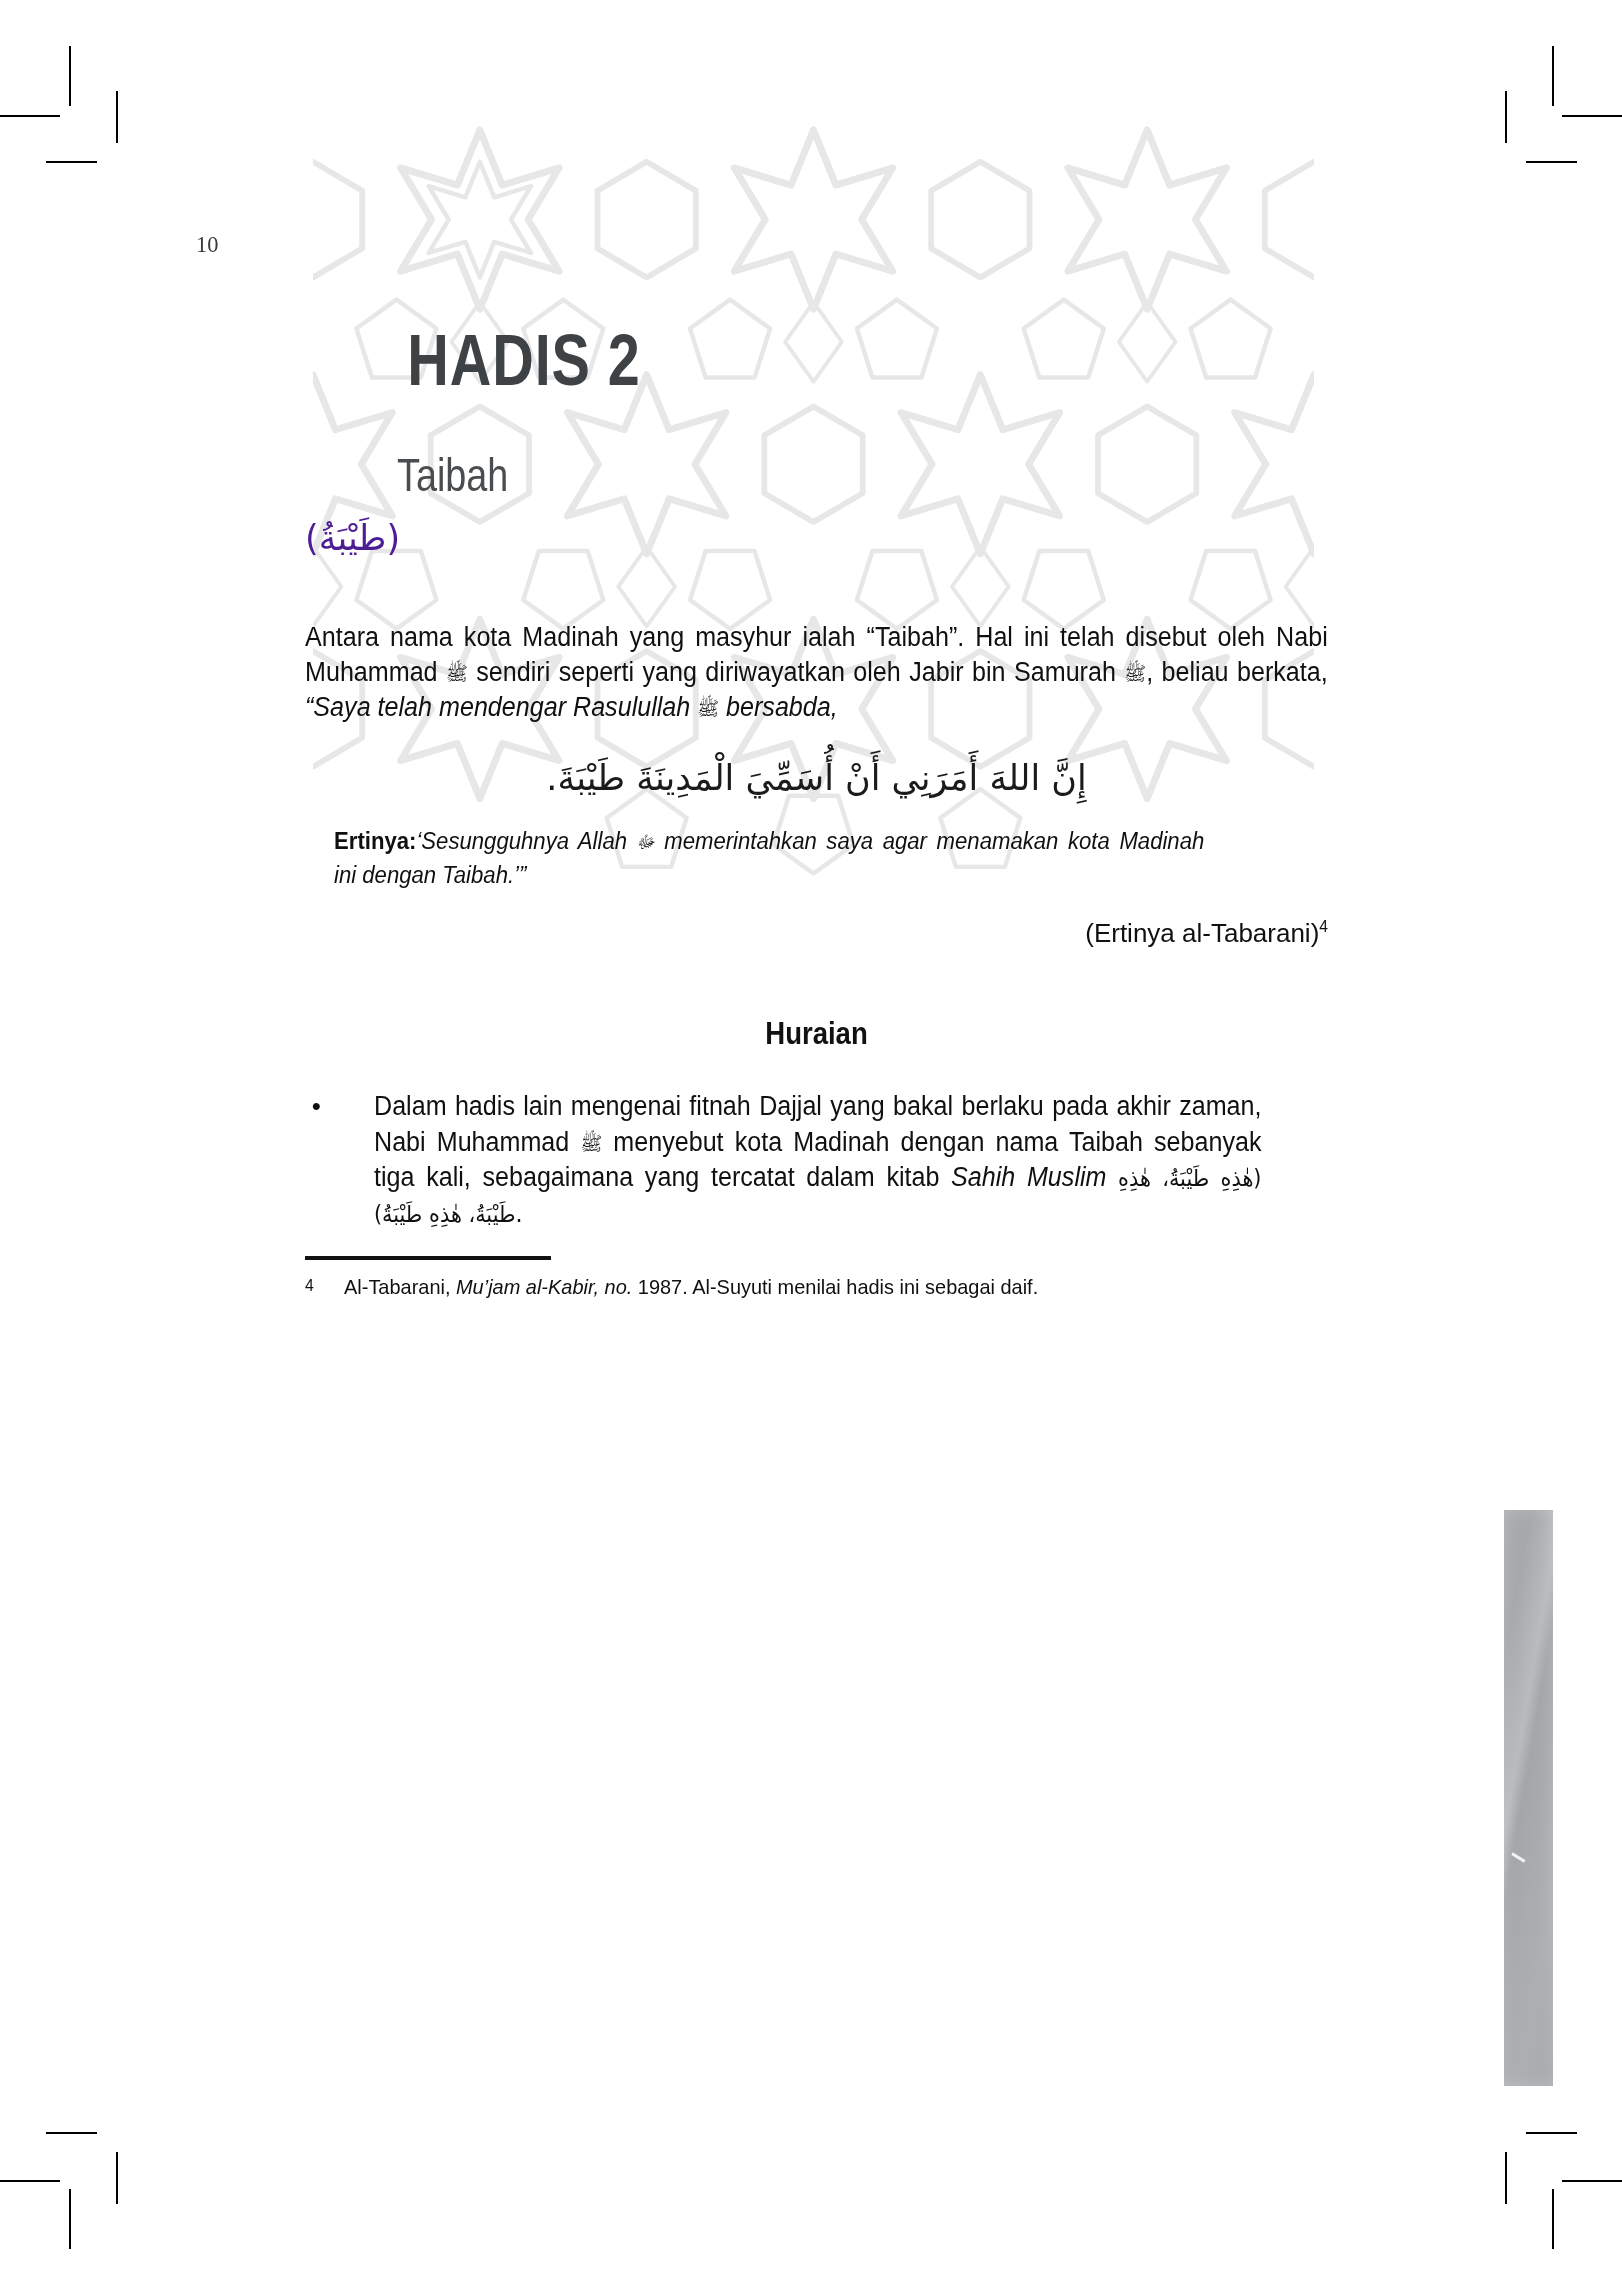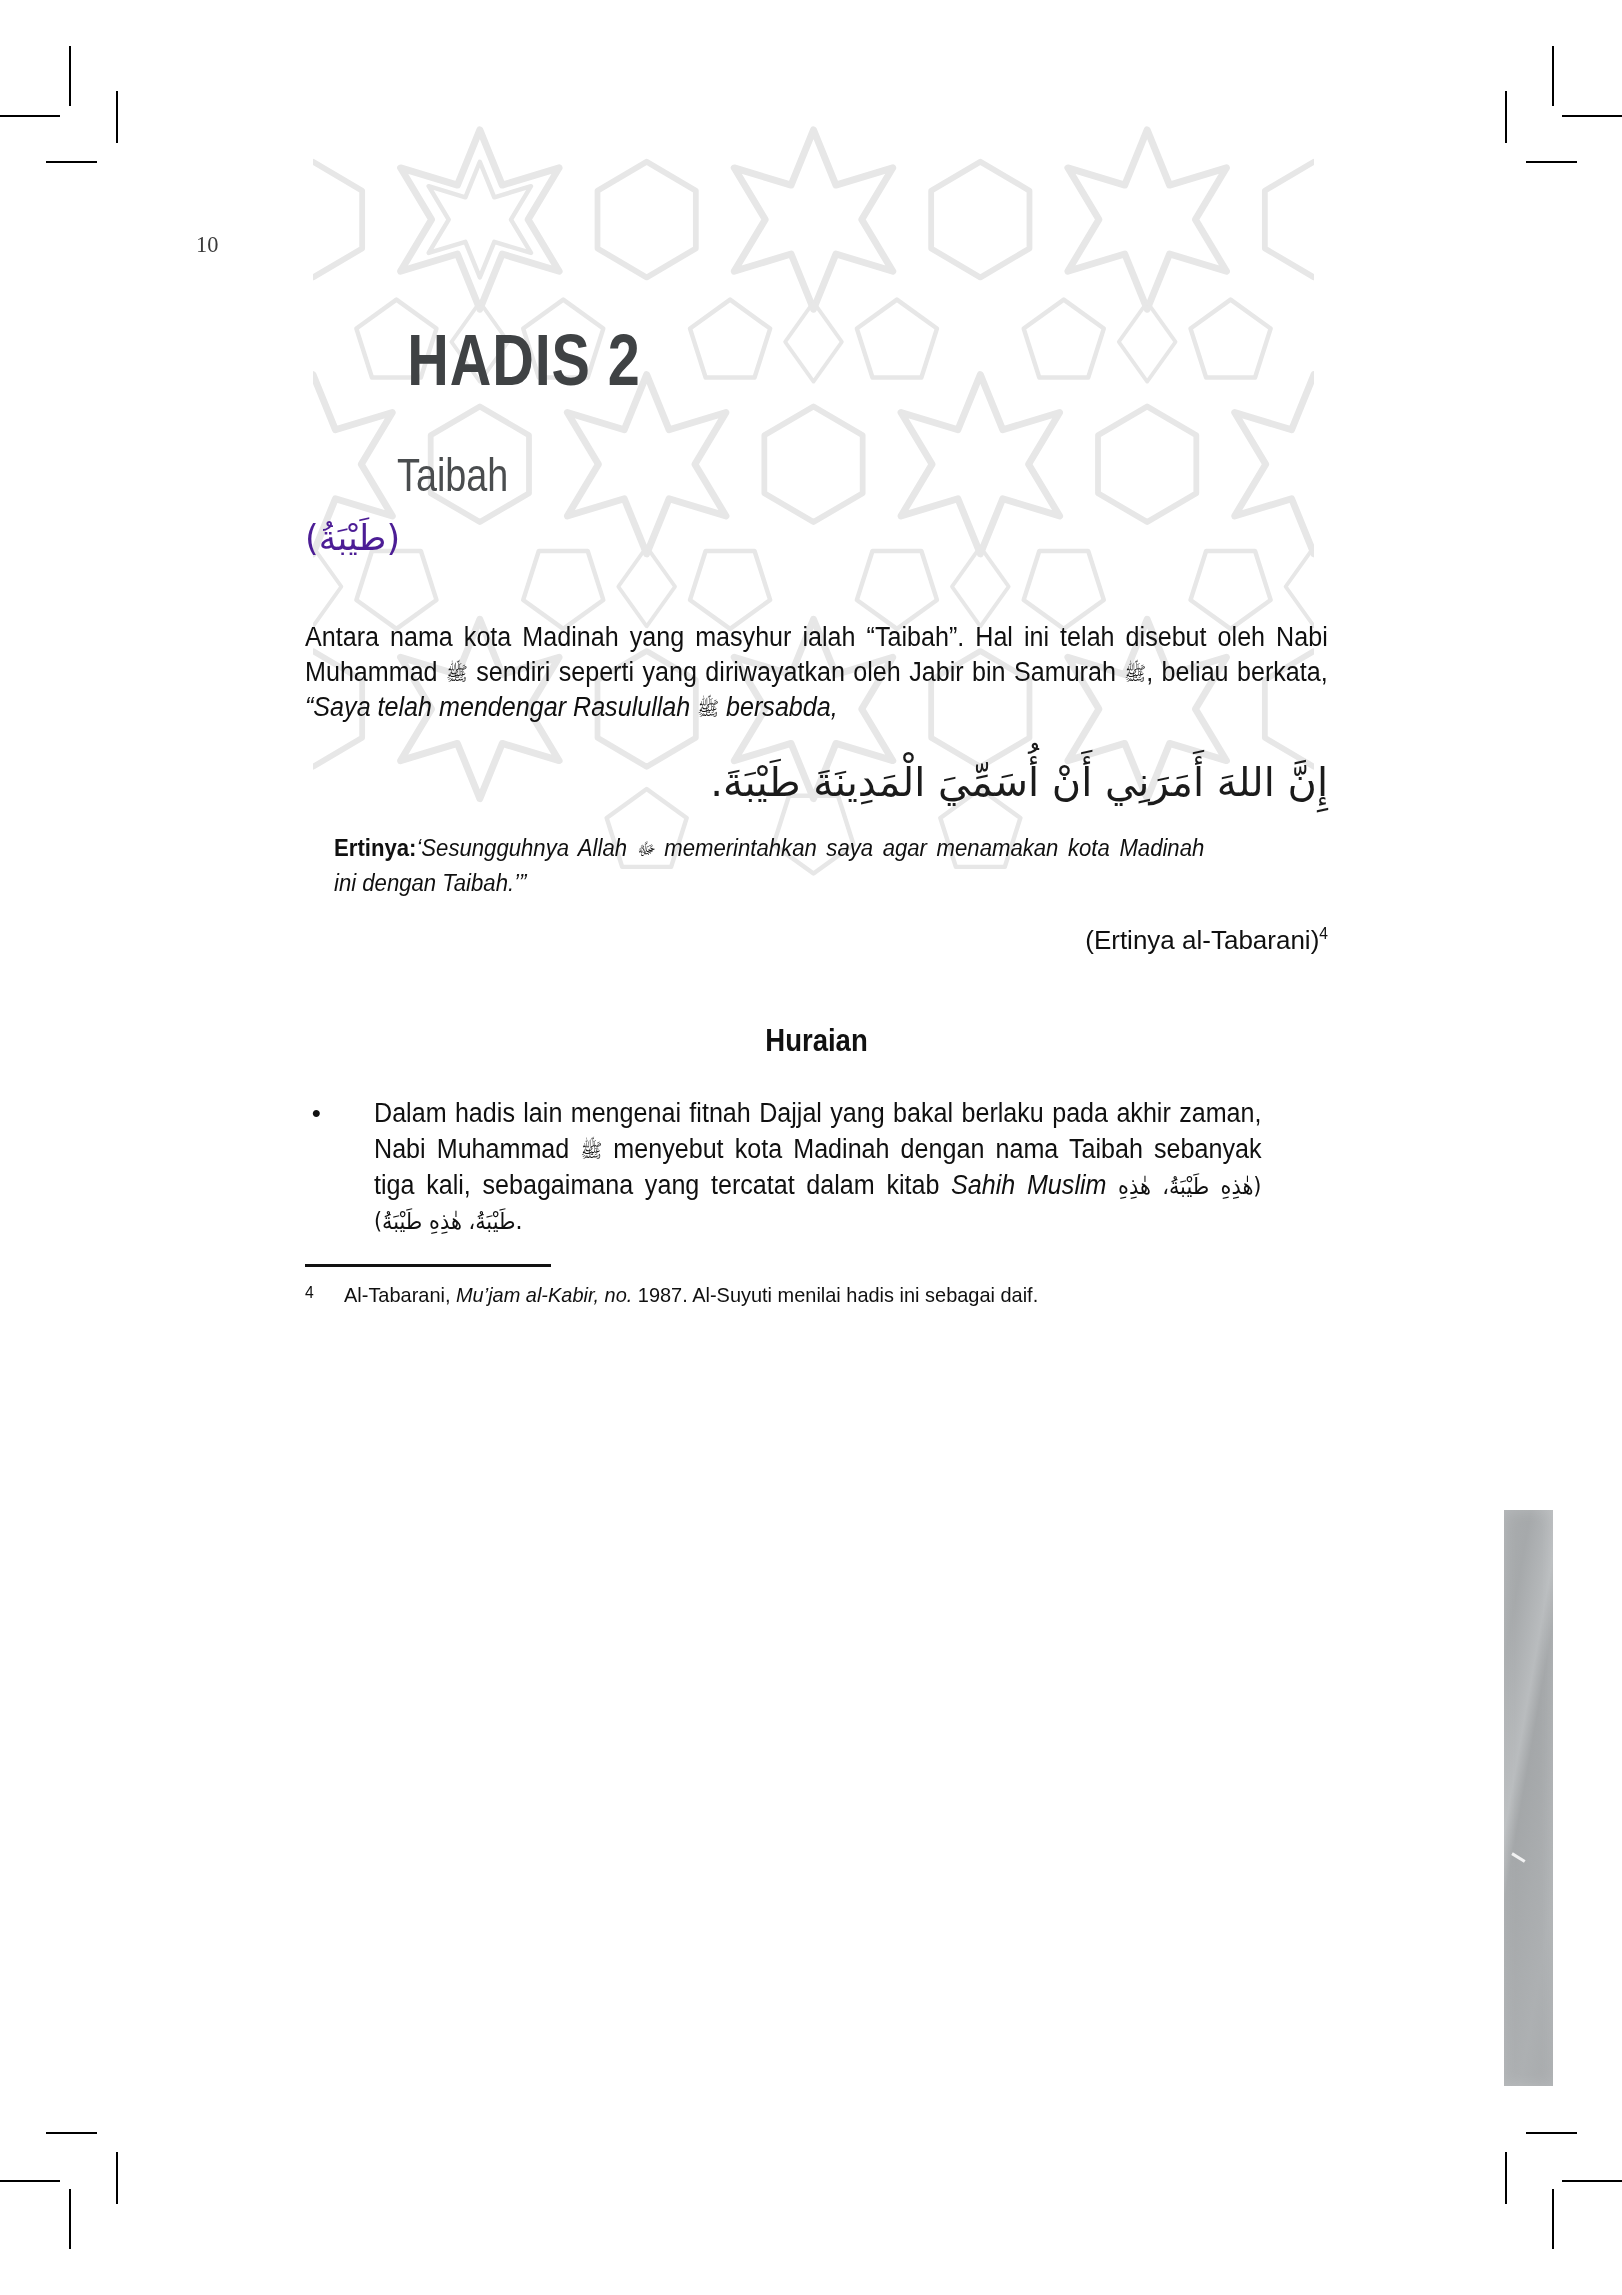--- a/index.html
+++ b/index.html
@@ -119,24 +119,24 @@
     transform: scaleX(0.93);
     transform-origin: left center;
     width: 107.5%;
   }
   #intro-para { margin-top: 59px; }
   .ital { font-style: italic; }
 
   
   #hadith-arabic {
     margin-top: 24.6px;
-    text-align: right;
+    text-align: center;
     direction: rtl;
     font-family: "DejaVu Sans", sans-serif;
-    font-size: 40px;
+    font-size: 35px;
     line-height: 1.5;
     color: #1b1b1b;
   }
 
   
   #translation {
     margin-top: 19px;
     margin-left: 29px;
     width: 967px;
     font-family: "Liberation Sans Narrow", "Liberation Sans", sans-serif;

